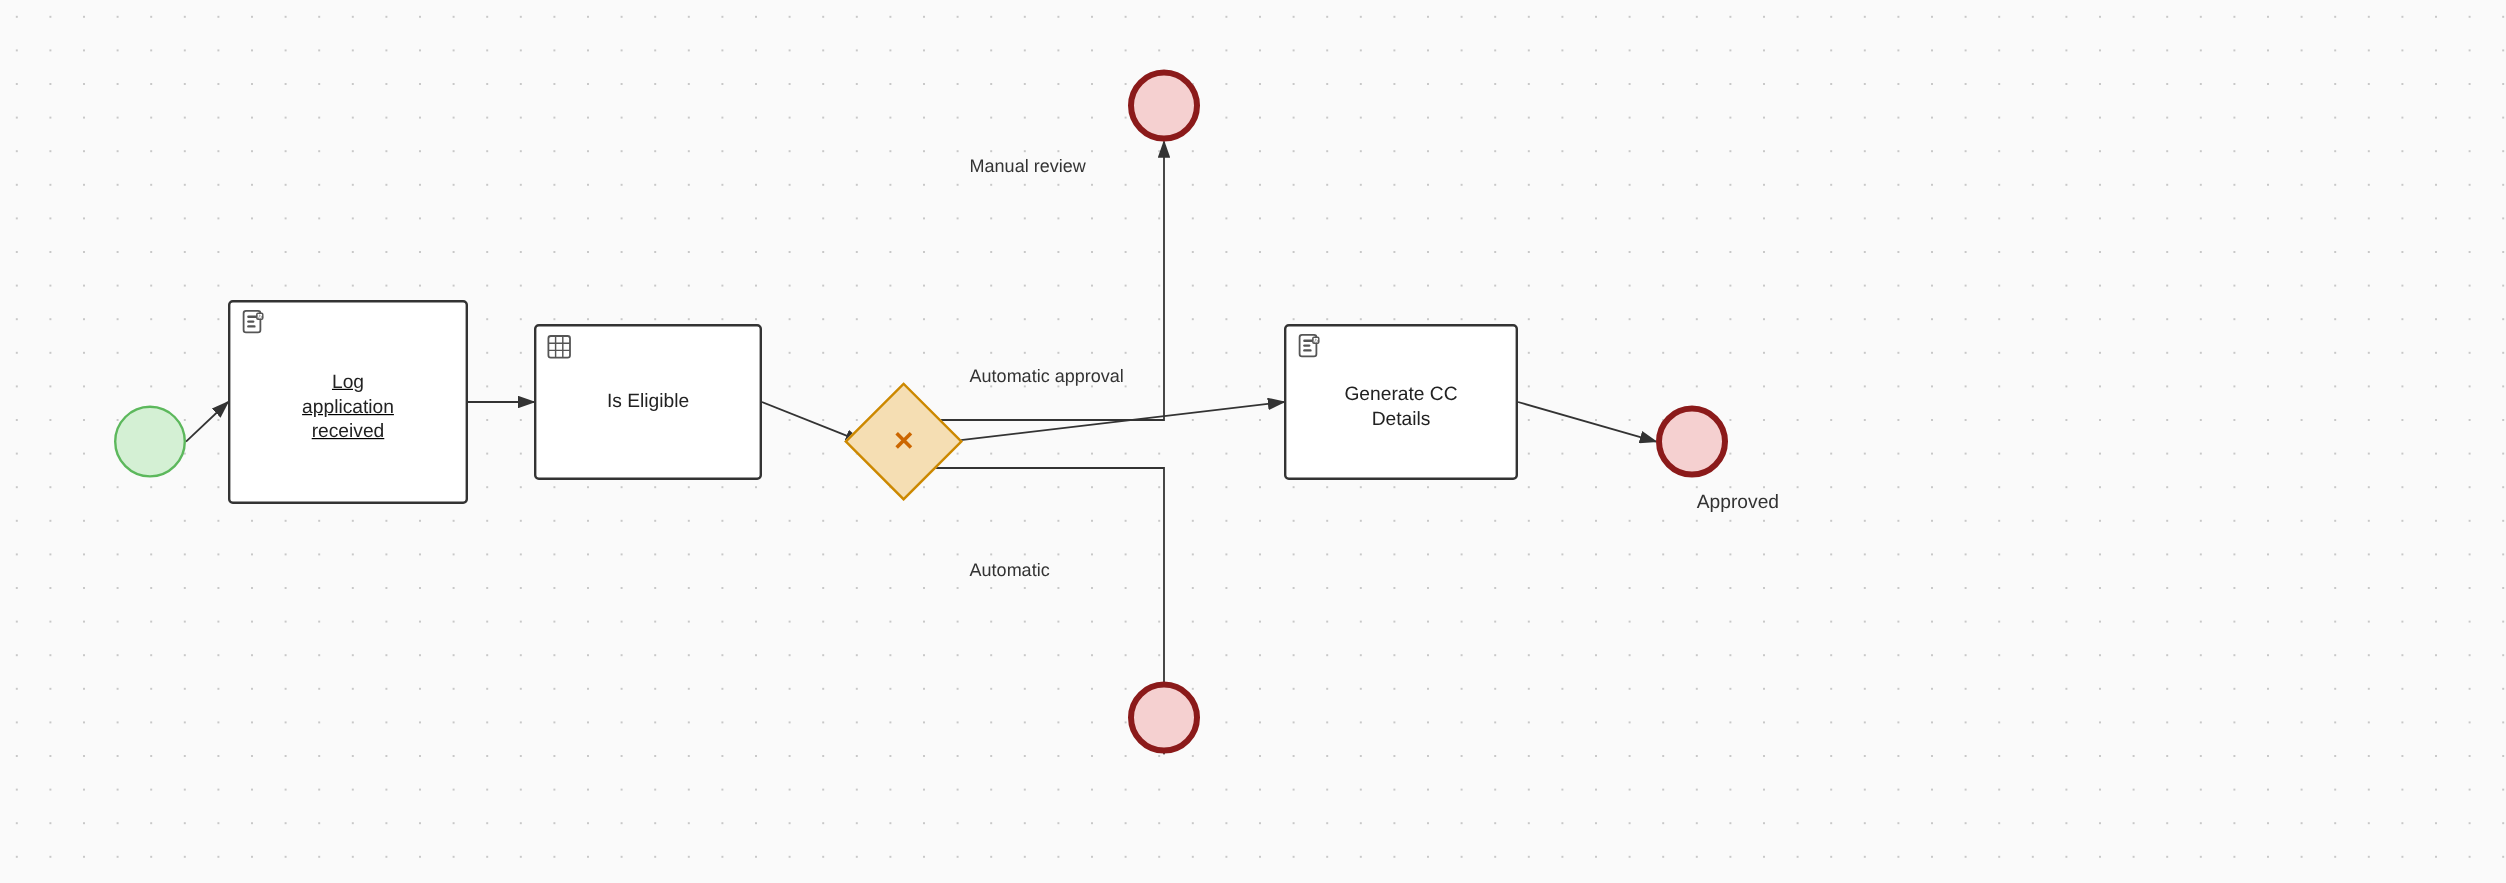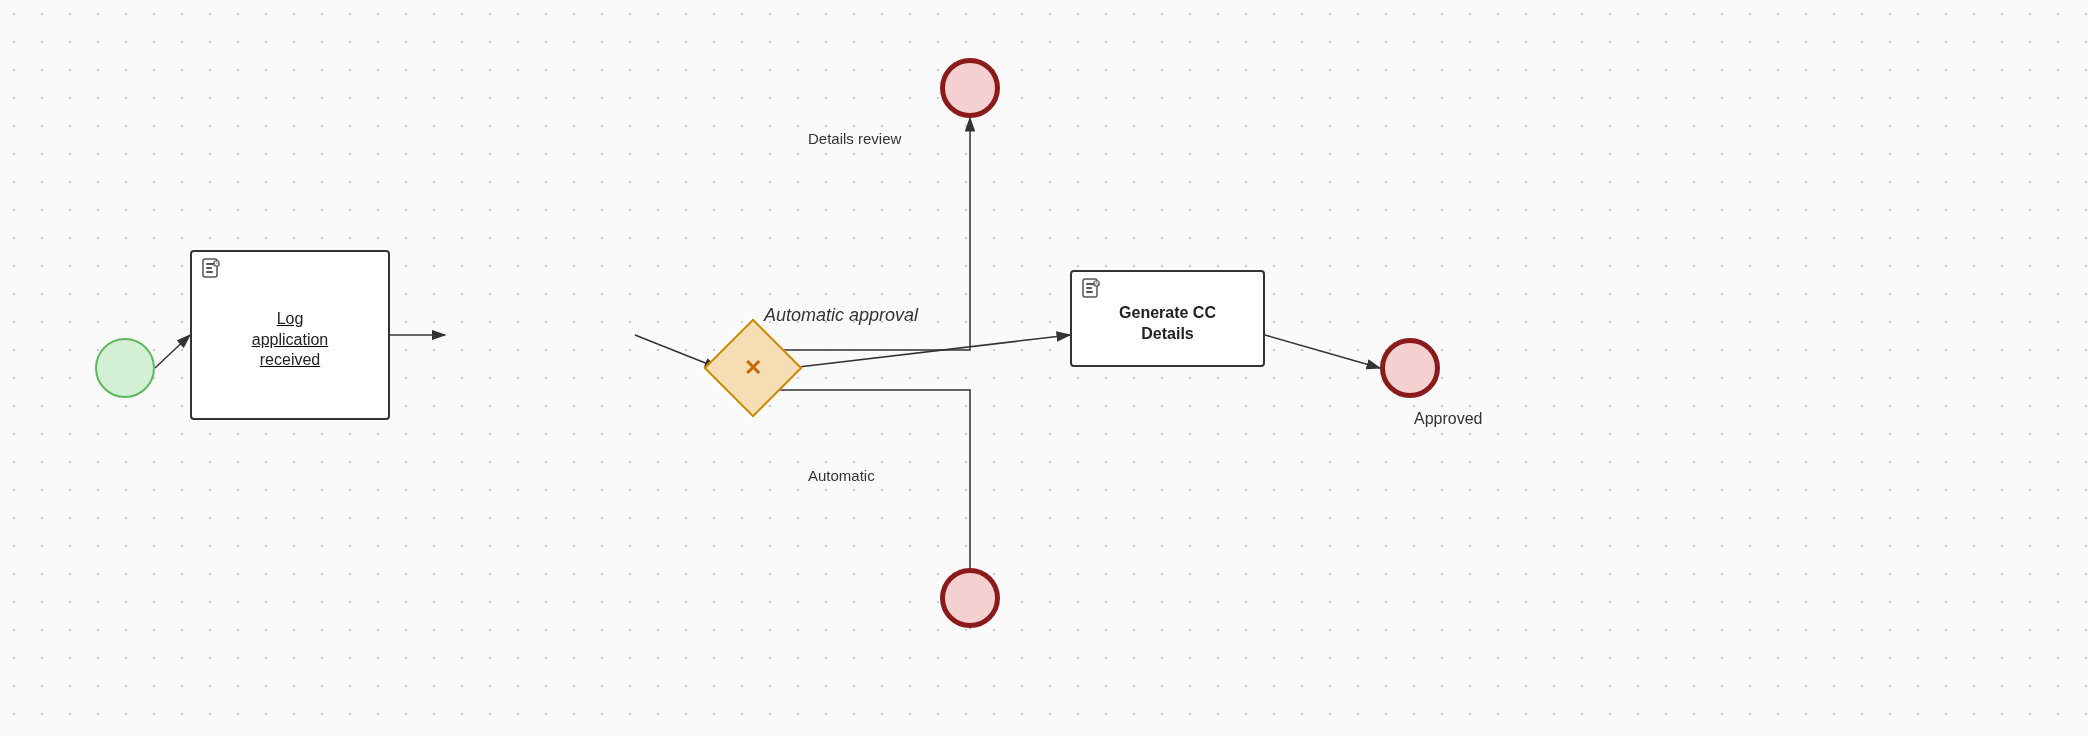--- a/index.html
+++ b/index.html
@@ -129,26 +129,38 @@
         <rect x="6" y="13" width="7" height="2" rx="1" fill="#555"></rect>
         <rect x="14" y="3" width="5" height="5" rx="1" fill="white" stroke="#555" stroke-width="1.2"></rect>
         <text x="16" y="8" font-size="5" fill="#555" text-anchor="middle">&lt;/&gt;</text>
       </svg>
     </div>
     <span class="task-label" style="white-space: pre-line; margin-top: 10px;">Log
 application
 received</span>
   </div>
 
+  <div class="task" style="left: 445px; top: 270px; width: 190px; height: 130px;">
+    <div class="task-icon">
+      <svg width="22" height="22" viewBox="0 0 22 22">
+        <rect x="2" y="2" width="18" height="18" rx="2" fill="white" stroke="#555" stroke-width="1.5"></rect>
+        <line x1="2" y1="8" x2="20" y2="8" stroke="#555" stroke-width="1.2"></line>
+        <line x1="2" y1="14" x2="20" y2="14" stroke="#555" stroke-width="1.2"></line>
+        <line x1="8" y1="2" x2="8" y2="20" stroke="#555" stroke-width="1.2"></line>
+        <line x1="14" y1="2" x2="14" y2="20" stroke="#555" stroke-width="1.2"></line>
+      </svg>
+    </div>
+    <span class="task-label">Is Eligible</span>
+  </div>
 
   <div class="gateway" style="left: 718px; top: 333px;">
     <div class="gateway-inner">✕</div>
   </div>
 
-  <div class="task" style="left: 1070px; top: 270px; width: 195px; height: 97px; font-weight: bold;">
+  <div class="task" style="left: 1070px; top: 270px; width: 195px; height: 130px;">
     <div class="task-icon">
       <svg width="22" height="22" viewBox="0 0 22 22">
         <rect x="3" y="1" width="14" height="18" rx="2" fill="white" stroke="#555" stroke-width="1.5"></rect>
         <rect x="6" y="5" width="8" height="2" rx="1" fill="#555"></rect>
         <rect x="6" y="9" width="6" height="2" rx="1" fill="#555"></rect>
         <rect x="6" y="13" width="7" height="2" rx="1" fill="#555"></rect>
         <rect x="14" y="3" width="5" height="5" rx="1" fill="white" stroke="#555" stroke-width="1.2"></rect>
         <text x="16" y="8" font-size="5" fill="#555" text-anchor="middle">&lt;/&gt;</text>
       </svg>
     </div>
@@ -156,19 +168,19 @@
 Details</span>
   </div>
 
   <div class="end-event" style="left: 1380px; top: 338px;"></div>
   <span class="label" style="left: 1414px; top: 410px; font-size: 16px;">Approved</span>
 
   <div class="end-event" style="left: 940px; top: 58px;"></div>
 
   <div class="end-event" style="left: 940px; top: 568px;"></div>
 
-  <span class="label" style="left: 808px; top: 130px; font-size: 15px;">Details review</span>
+  <span class="label" style="left: 808px; top: 130px; font-size: 15px;">Manual review</span>
 
-  <span class="label" style="left: 764px; top: 305px; font-size: 18px; font-style: italic;">Automatic approval</span>
+  <span class="label" style="left: 808px; top: 305px; font-size: 15px;">Automatic approval</span>
 
   <span class="label" style="left: 808px; top: 467px; font-size: 15px;">Automatic</span>
 
 </div>
 
 </body></html>

